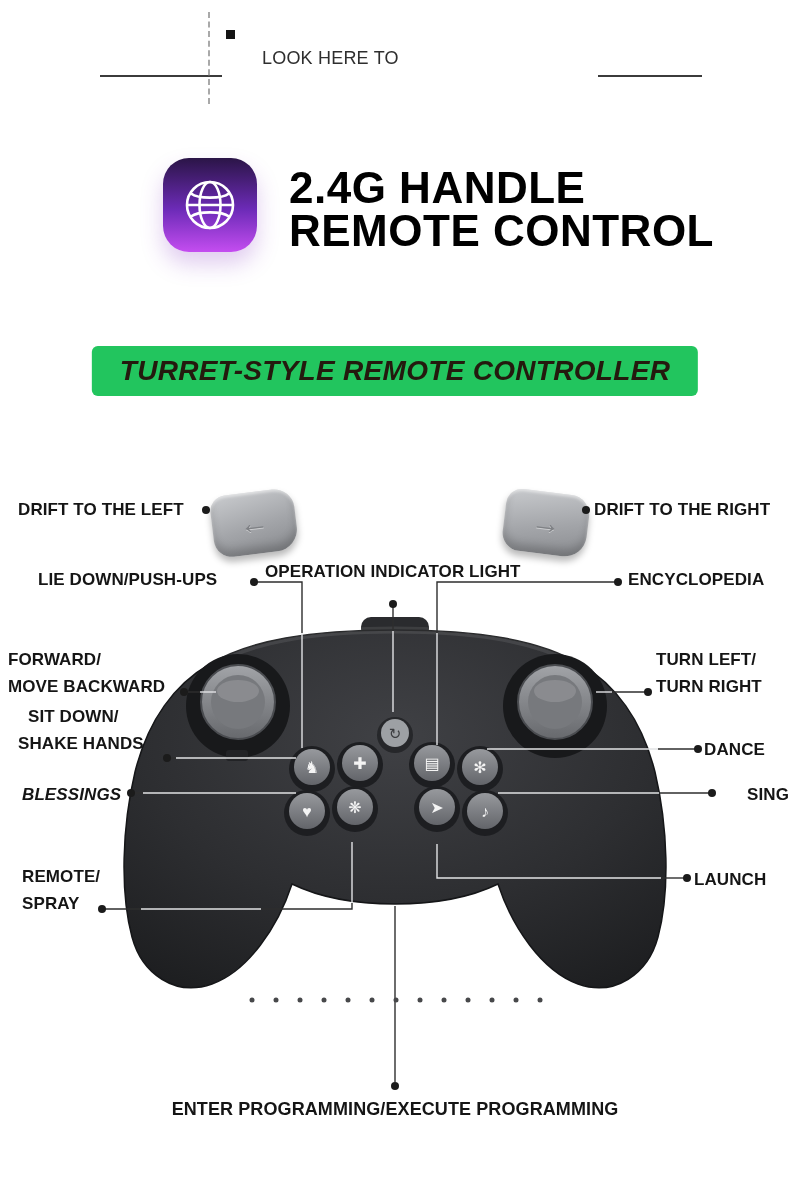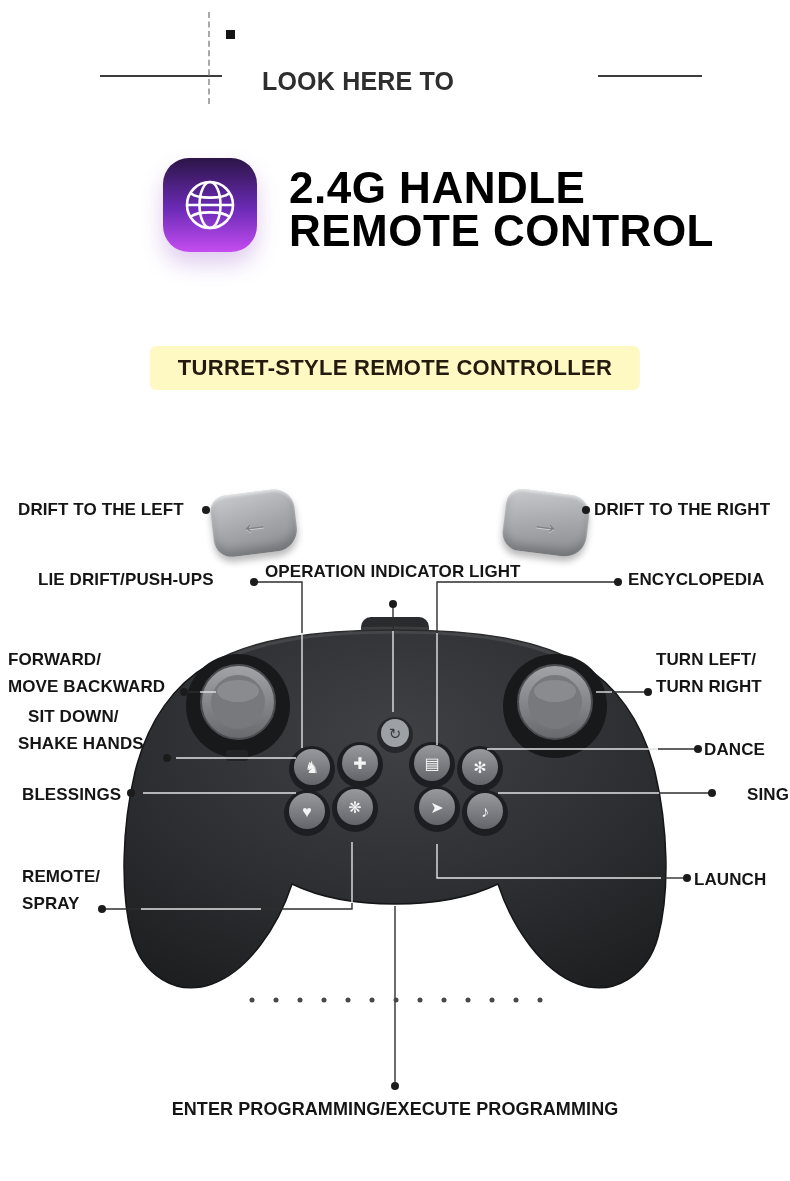--- a/index.html
+++ b/index.html
@@ -1,24 +1,24 @@
 <!DOCTYPE html>
 <html><head>
 <meta charset="utf-8">
 <style>
   html,body{margin:0;padding:0;}
   body{width:790px;height:1181px;background:#ffffff;font-family:"Liberation Sans",sans-serif;position:relative;overflow:hidden;}
   .abs{position:absolute;}
   .hline{height:2px;background:#3b3b3b;}
-  .h-title{font-size:25px;font-weight:700;color:#2e2e2e;line-height:36px;letter-spacing:.2px;margin-top:23px;}
+  .h-title{font-size:18px;font-weight:400;color:#2e2e2e;line-height:36px;letter-spacing:.2px;}
   .p-title{font-size:44px;font-weight:700;color:#000000;line-height:43px;letter-spacing:.5px;}
   .app-icon{width:94px;height:94px;border-radius:26px;display:flex;align-items:center;justify-content:center;
     background:linear-gradient(180deg,#2b1547 0%,#6d2bb8 55%,#c44df0 100%);
     box-shadow:0 12px 22px rgba(130,50,190,.25);}
-  .badge{background:#fef9c3;color:#241a0e;font-size:22px;font-weight:700;padding:9px 28px;border-radius:6px;letter-spacing:.3px;white-space:nowrap;}
+  .badge{background:#22c55e;color:#241a0e;font-size:28px;font-weight:700;padding:9px 28px;border-radius:6px;letter-spacing:.3px;white-space:nowrap;font-style:italic;}
   .callout{font-size:17px;font-weight:700;color:#151515;letter-spacing:.1px;line-height:27px;white-space:nowrap;}
   .shoulder{width:84px;height:62px;border-radius:16px 20px 22px 18px;display:flex;align-items:center;justify-content:center;
     background:linear-gradient(168deg,#c9cbce 0%,#a3a5a9 55%,#888a8e 100%);
     box-shadow:0 5px 7px rgba(0,0,0,.28), inset 0 -7px 9px rgba(0,0,0,.18), inset 0 2px 3px rgba(255,255,255,.55);}
   .sh-arrow{font-size:30px;font-weight:700;color:#7f8185;text-shadow:0 1px 0 rgba(255,255,255,.45);}
   svg{display:block;}
   .overlay{pointer-events:none;}
 </style>
 </head>
 <body>
@@ -138,39 +138,39 @@
   </g>
   <g>
     <circle cx="375" cy="201" r="23" fill="#1d1e21"></circle>
       <circle cx="375" cy="199" r="18" fill="url(#btnGrad)"></circle>
     <text x="375" y="205" text-anchor="middle" font-size="16" fill="#f4f4f4" font-family="Liberation Sans, sans-serif">♪</text>
   </g>
 </svg>
 
 <div class="abs callout" style="left:18px;top:496px;">DRIFT TO THE LEFT</div>
 <div class="abs callout" style="left:594px;top:496px;">DRIFT TO THE RIGHT</div>
-<div class="abs callout" style="left:38px;top:566px;">LIE DRIFT/PUSH-UPS</div>
+<div class="abs callout" style="left:38px;top:566px;">LIE DOWN/PUSH-UPS</div>
 <div class="abs callout" style="left:265px;top:558px;">OPERATION INDICATOR LIGHT</div>
 <div class="abs callout" style="left:628px;top:566px;text-align:center;">ENCYCLOPEDIA</div>
 
 <div class="abs callout" style="left:8px;top:646px;">
   <div>FORWARD/</div>
   <div>MOVE BACKWARD</div>
 </div>
 <div class="abs callout" style="left:656px;top:646px;">
   <div>TURN LEFT/</div>
   <div>TURN RIGHT</div>
 </div>
 <div class="abs callout" style="left:18px;top:703px;">
   <div style="padding-left:10px;">SIT DOWN/</div>
   <div>SHAKE HANDS</div>
 </div>
 
 <div class="abs callout" style="left:704px;top:736px;">DANCE</div>
-<div class="abs callout" style="left:22px;top:781px;">BLESSINGS</div>
+<div class="abs callout" style="left:22px;top:781px;font-style:italic;">BLESSINGS</div>
 <div class="abs callout" style="left:739px;top:781px;margin-left:8px;">SING</div>
 
 <div class="abs callout" style="left:22px;top:863px;">
   <div>REMOTE/</div>
   <div>SPRAY</div>
 </div>
 <div class="abs callout" style="left:694px;top:866px;">LAUNCH</div>
 
 <div class="abs callout" style="left:395px;top:1096px;transform:translateX(-50%);font-size:18px;">ENTER PROGRAMMING/EXECUTE PROGRAMMING</div>
 

